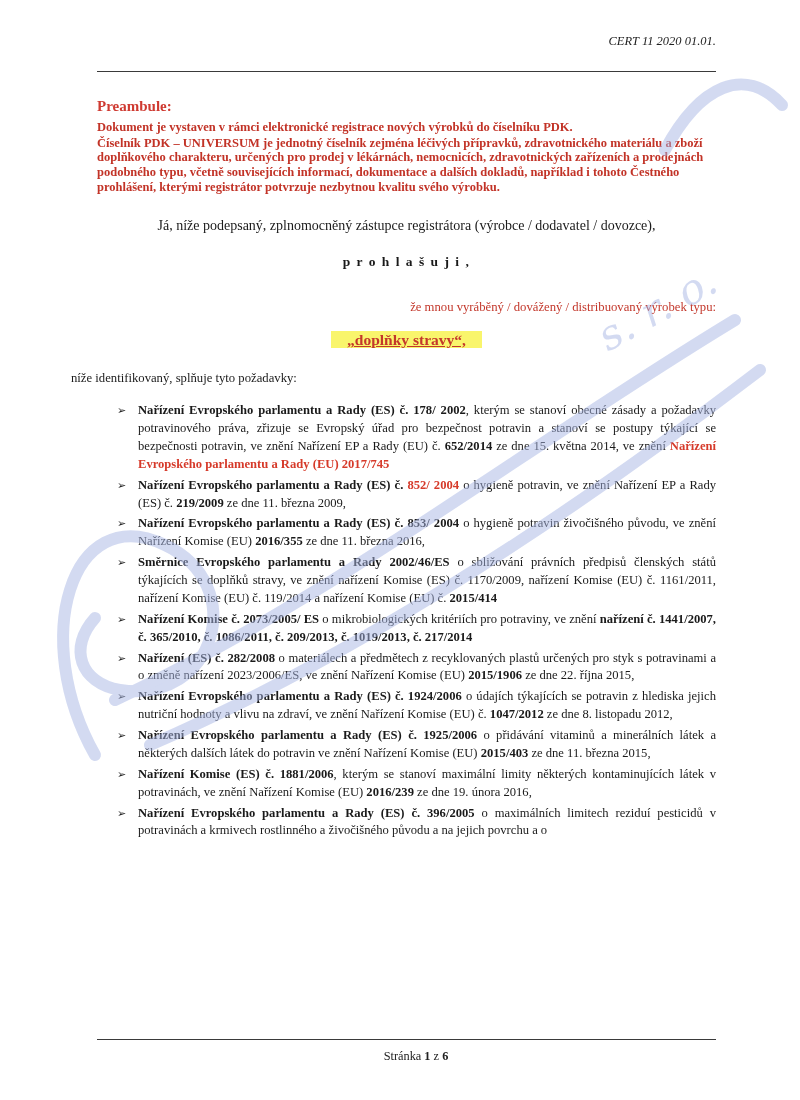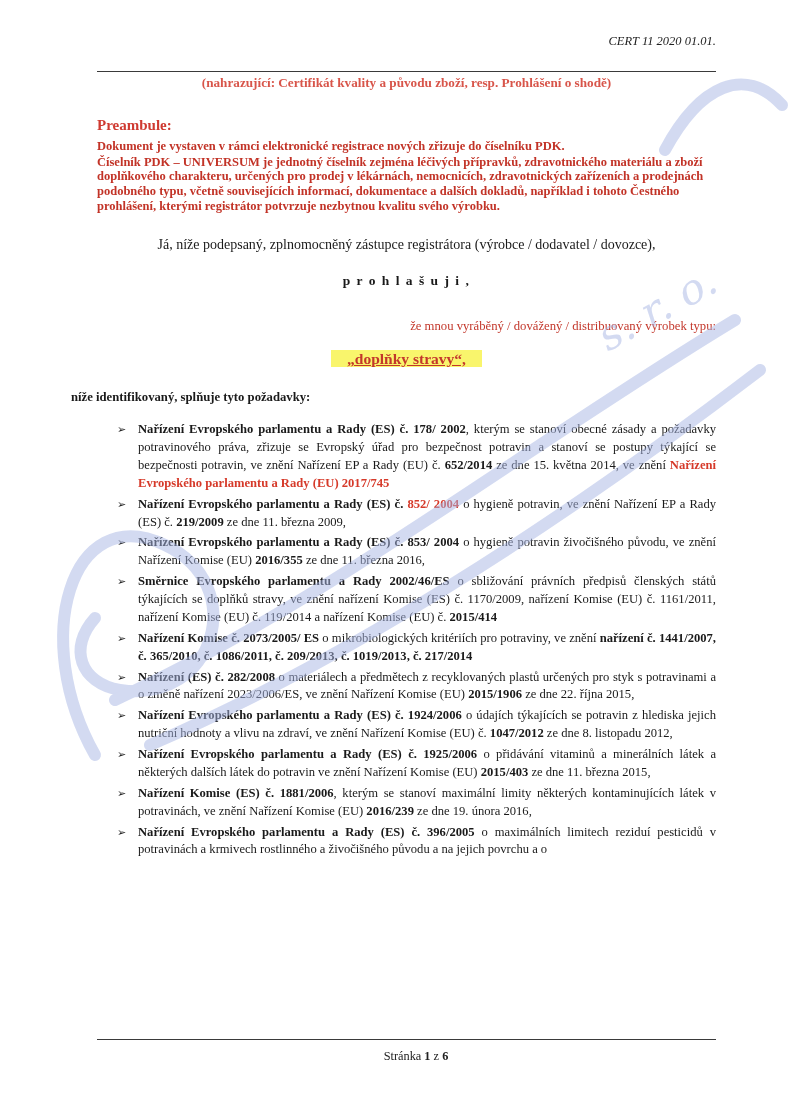--- a/index.html
+++ b/index.html
@@ -19,21 +19,21 @@
   .preamble { color:#c23327; font-weight:bold; font-size:12.5px; line-height:1.17; margin-top:5px; }
   .preamble-par { margin-bottom:1px; }
   .intro { text-align:center; font-size:14px; margin-top:24px; }
   .verb { text-align:center; font-weight:bold; font-size:13.5px; letter-spacing:1.5px; margin-top:20px; }
   .type-line { color:#c3372b; font-size:12.7px; margin-top:30px; margin-left:-26px;text-align:right; }
   .product-line { text-align:center; margin-top:16px; }
   .product {
     background:#f9f56c; color:#c3372b; font-weight:bold; font-size:15.5px;
     text-decoration:underline; padding:0 16px;
   }
-  .identified { font-size:12.7px; margin-top:22px; margin-left:-26px;font-weight:bold; }
+  .identified { font-size:12.7px; margin-top:22px; margin-left:-26px; }
   .requirements { list-style:none; margin-top:16px; padding-left:20px; }
   .requirements li {
     position:relative; padding-left:21px; text-align:justify;
     font-size:12.6px; line-height:1.42; margin-bottom:3px;
   }
   .bullet { position:absolute; left:0; top:1px; font-size:11px; color:#222; }
   .b { font-weight:bold; }
   .red { color:#d63a2a; }
   .bottom-rule { position:absolute; left:97px; right:84px; bottom:60px; margin:0; }
   .footer { position:absolute; bottom:36px; left:0; width:100%; text-align:center; font-size:12.3px; color:#222;padding-left:32px; }
@@ -52,25 +52,24 @@
       <path d="M150 745 C 370 650, 590 500, 760 370"></path>
       <path d="M665 150 C 700 85, 745 65, 782 105"></path>
     </g>
     <text class="wm-text" x="0" y="0" transform="translate(608,352) rotate(-29)" font-size="42" fill="#a8b6e4">s. r. o.</text>
   </svg>
 
   <div class="header-ref">CERT 11 2020 01.01.</div>
 
   <hr class="rule top-rule">
 
-  <div class="subtitle">(nahrazující: Certifikát kvality a původu zboží, resp. Prohlášení o shodě)</div>
 
   <h2 class="preamble-heading">Preambule:</h2>
   <div class="preamble">
-      <div class="preamble-par">Dokument je vystaven v rámci elektronické registrace nových zřizuje do číselníku PDK.</div>
+      <div class="preamble-par">Dokument je vystaven v rámci elektronické registrace nových výrobků do číselníku PDK.</div>
       <div class="preamble-par">Číselník PDK – UNIVERSUM je jednotný číselník zejména léčivých přípravků, zdravotnického materiálu a zboží doplňkového charakteru, určených pro prodej v lékárnách, nemocnicích, zdravotnických zařízeních a prodejnách podobného typu, včetně souvisejících informací, dokumentace a dalších dokladů, například i tohoto Čestného prohlášení, kterými registrátor potvrzuje nezbytnou kvalitu svého výrobku.</div>
     </div>
 
   <p class="intro">Já, níže podepsaný, zplnomocněný zástupce registrátora (výrobce / dodavatel / dovozce),</p>
   <p class="verb">p r o h l a š u j i ,</p>
   <p class="type-line">že mnou vyráběný / dovážený / distribuovaný výrobek typu:</p>
 
   <p class="product-line">
     <span class="product">„doplňky stravy“,</span>
   </p>

